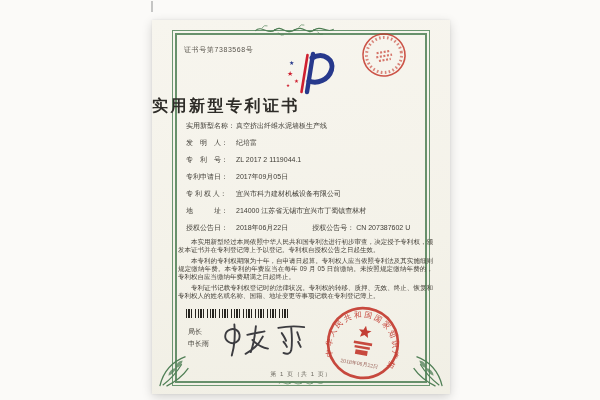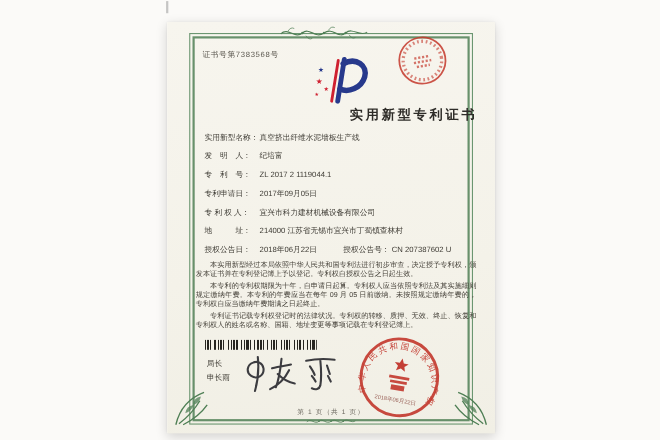--- a/index.html
+++ b/index.html
@@ -9,21 +9,21 @@
   
   .paper{position:absolute;left:152px;top:20px;width:298px;height:374px;
          background:linear-gradient(175deg,#f7f5ee 0%,#f4f2e9 60%,#f1efe5 100%);
          box-shadow:0 3px 10px rgba(0,0,0,.16),0 0 2px rgba(0,0,0,.08);}
   .frame-outer{position:absolute;left:20px;right:20px;top:10px;bottom:8px;border:1px solid #6b9671;}
   .frame-inner{position:absolute;left:2px;right:2px;top:2px;bottom:2px;border:2px solid #4f7f55;opacity:.85;}
   
   .certno{position:absolute;left:32px;top:25px;font-size:7px;color:#5a564e;letter-spacing:.6px;}
   .logo{position:absolute;left:132px;top:30px;width:52px;height:46px;}
   .stamp-small{position:absolute;left:208px;top:11px;width:48px;height:48px;transform:rotate(-10deg);opacity:.85;}
-  .title{position:absolute;left:0;right:16px;top:76px;text-align:right;font-size:12px;font-weight:bold;
+  .title{position:absolute;left:0;right:0;top:76px;text-align:left;font-size:16px;font-weight:bold;
          letter-spacing:2.5px;color:#2e2c28;font-family:"Liberation Serif","DejaVu Serif",serif;}
   
   .rows{position:absolute;left:34px;right:16px;top:102px;display:flex;flex-direction:column;gap:10px;
         font-size:7px;color:#3f3c35;line-height:1;}
   .row{display:flex;white-space:nowrap;}
   .lbl{display:inline-block;width:50px;white-space:pre;}
   .lbl2{margin-left:24px;width:auto;margin-right:2px;}
   
   .paras{position:absolute;left:26px;right:17px;top:218px;font-size:6.5px;line-height:1.28;
          color:#46423a;text-align:justify;}

